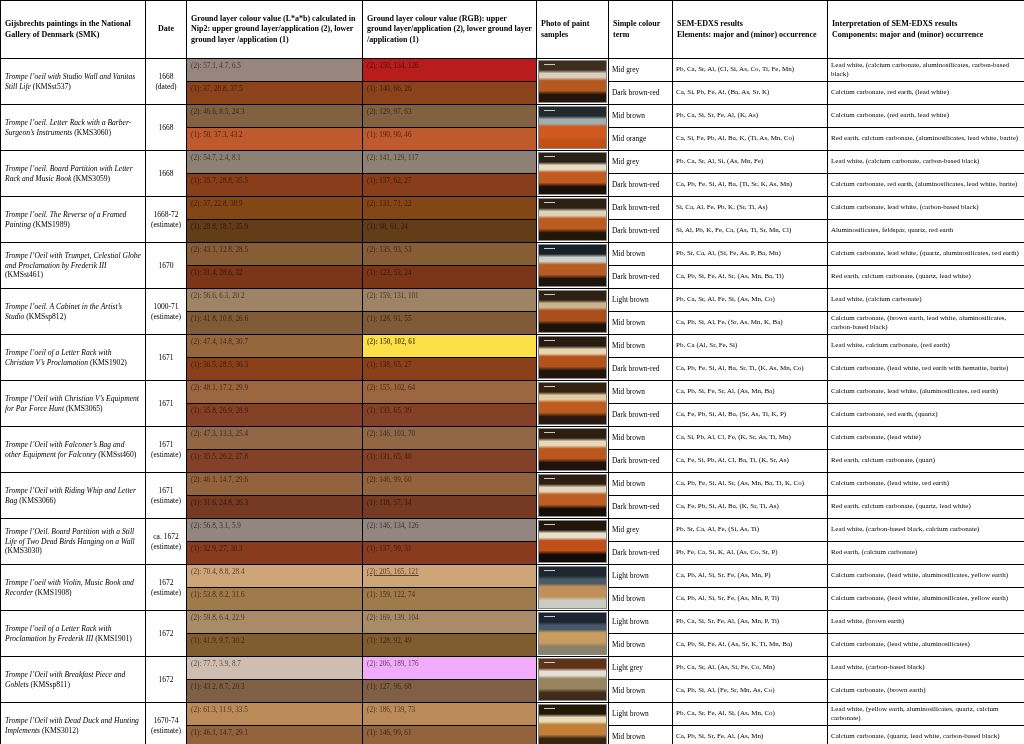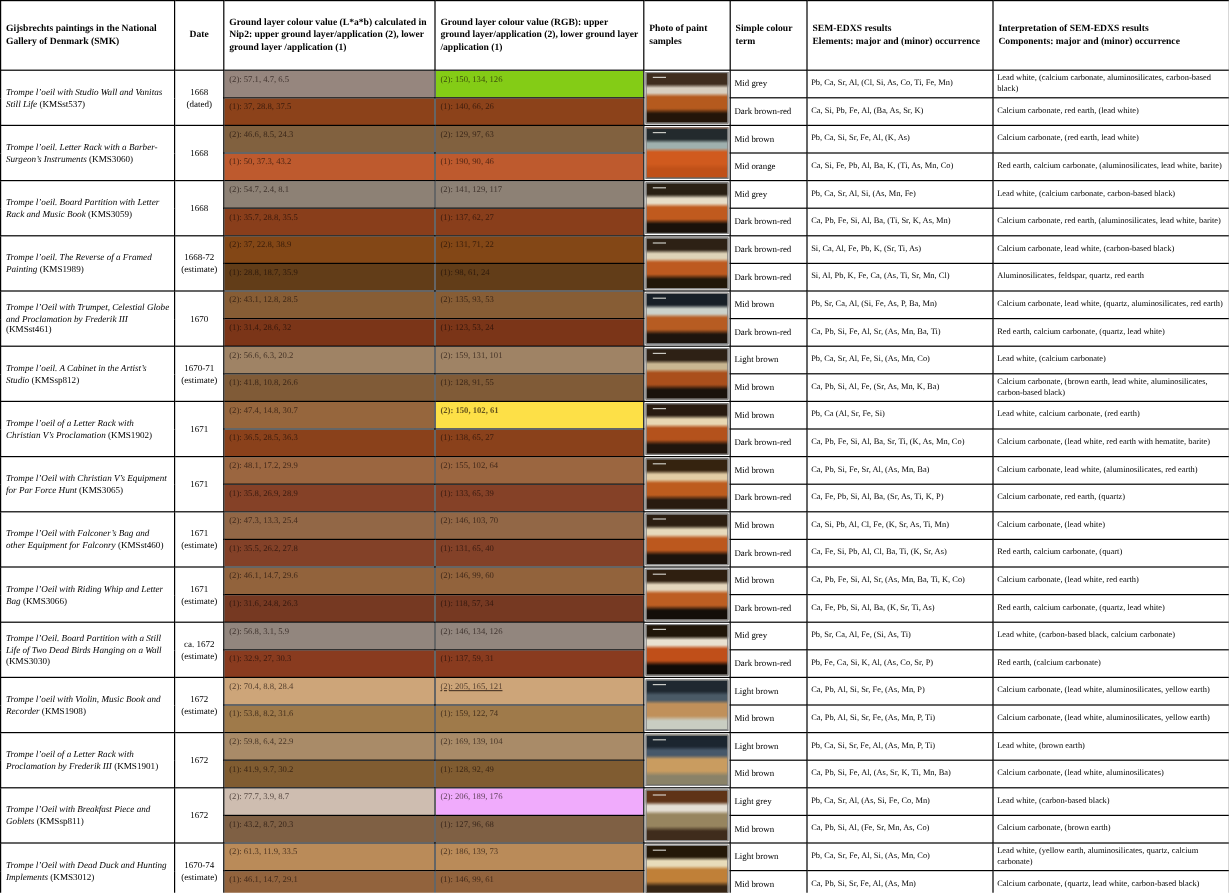--- a/index.html
+++ b/index.html
@@ -92,21 +92,21 @@
 Elements: major and (minor) occurrence</th>
         <th>Interpretation of SEM-EDXS results
 Components: major and (minor) occurrence</th>
       </tr>
     </thead>
     <tbody>
         <tr>
           <td rowspan="2" class="c-title"><span class="title-it">Trompe l’oeil with Studio Wall and Vanitas Still Life</span> <span class="title-id">(KMSst537)</span></td>
           <td class="c-date" rowspan="2">1668 (dated)</td>
           <td class="c-swatch" style="background: rgb(150, 134, 126);">(2): 57.1, 4.7, 6.5</td>
-          <td class="c-swatch" style="background: #84cc16;">(2): 150, 134, 126</td>
+          <td class="c-swatch" style="background: #b91c1c;">(2): 150, 134, 126</td>
           <td rowspan="2" class="c-photo">
             <div class="photo" style="background: linear-gradient(rgb(63, 45, 30) 0%, rgb(63, 45, 30) 22%, rgb(216, 207, 192) 30%, rgb(216, 207, 192) 40%, rgb(181, 90, 30) 48%, rgb(181, 90, 30) 72%, rgb(35, 21, 9) 82%, rgb(35, 21, 9) 100%);">
               <div class="scalebar"></div>
             </div>
           </td>
           <td class="c-term">Mid grey</td>
           <td class="c-sem">Pb, Ca, Sr, Al, (Cl, Si, As, Co, Ti, Fe, Mn)</td>
           <td class="c-interp">Lead white, (calcium carbonate, aluminosilicates, carbon-based black)</td>
         </tr>
         <tr>
@@ -195,21 +195,21 @@
         </tr>
         <tr>
           <td class="c-swatch" style="background: rgb(123, 53, 24);">(1): 31.4, 28.6, 32</td>
           <td class="c-swatch" style="background: rgb(123, 53, 24);">(1): 123, 53, 24</td>
           <td class="c-term">Dark brown-red</td>
           <td class="c-sem">Ca, Pb, Si, Fe, Al, Sr, (As, Mn, Ba, Ti)</td>
           <td class="c-interp">Red earth, calcium carbonate, (quartz, lead white)</td>
         </tr>
         <tr>
           <td rowspan="2" class="c-title"><span class="title-it">Trompe l’oeil. A Cabinet in the Artist’s Studio</span> <span class="title-id">(KMSsp812)</span></td>
-          <td class="c-date" rowspan="2">1670-71 (estimate)</td>
+          <td class="c-date" rowspan="2">1000-71 (estimate)</td>
           <td class="c-swatch" style="background: rgb(159, 131, 101);">(2): 56.6, 6.3, 20.2</td>
           <td class="c-swatch" style="background: rgb(159, 131, 101);">(2): 159, 131, 101</td>
           <td rowspan="2" class="c-photo">
             <div class="photo" style="background: linear-gradient(rgb(46, 33, 21) 0%, rgb(46, 33, 21) 22%, rgb(201, 182, 145) 30%, rgb(201, 182, 145) 40%, rgb(170, 79, 28) 48%, rgb(170, 79, 28) 72%, rgb(26, 18, 11) 82%, rgb(26, 18, 11) 100%);">
               <div class="scalebar"></div>
             </div>
           </td>
           <td class="c-term">Light brown</td>
           <td class="c-sem">Pb, Ca, Sr, Al, Fe, Si, (As, Mn, Co)</td>
           <td class="c-interp">Lead white, (calcium carbonate)</td>

